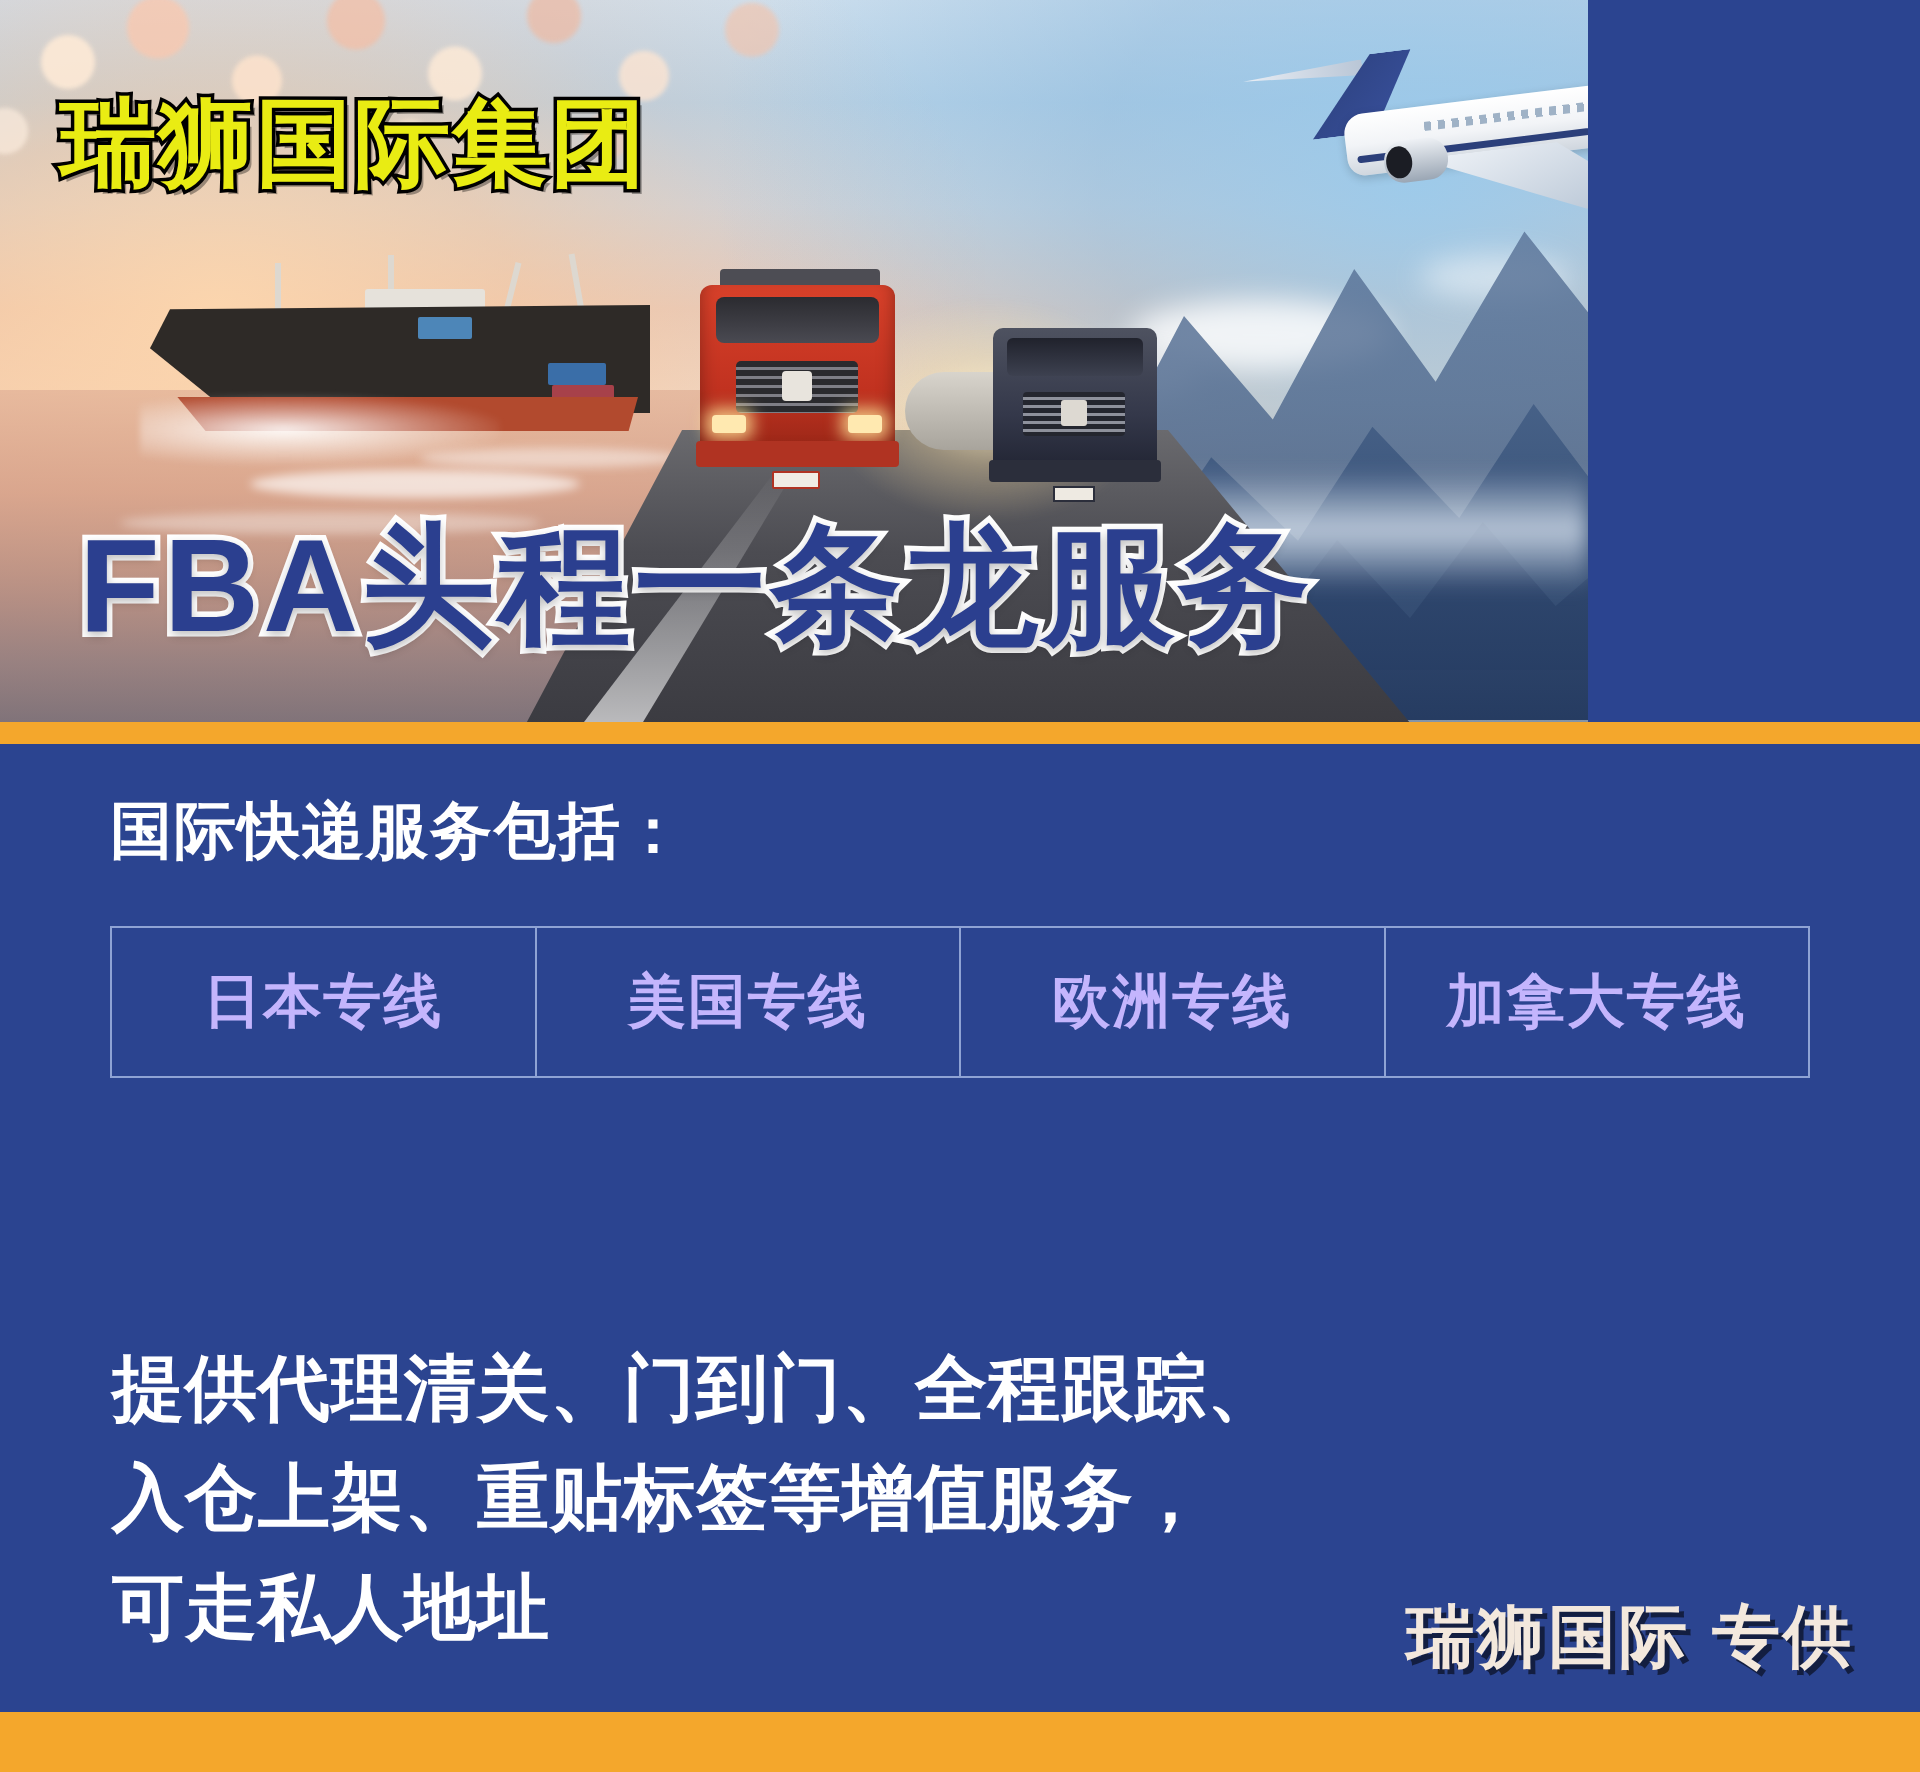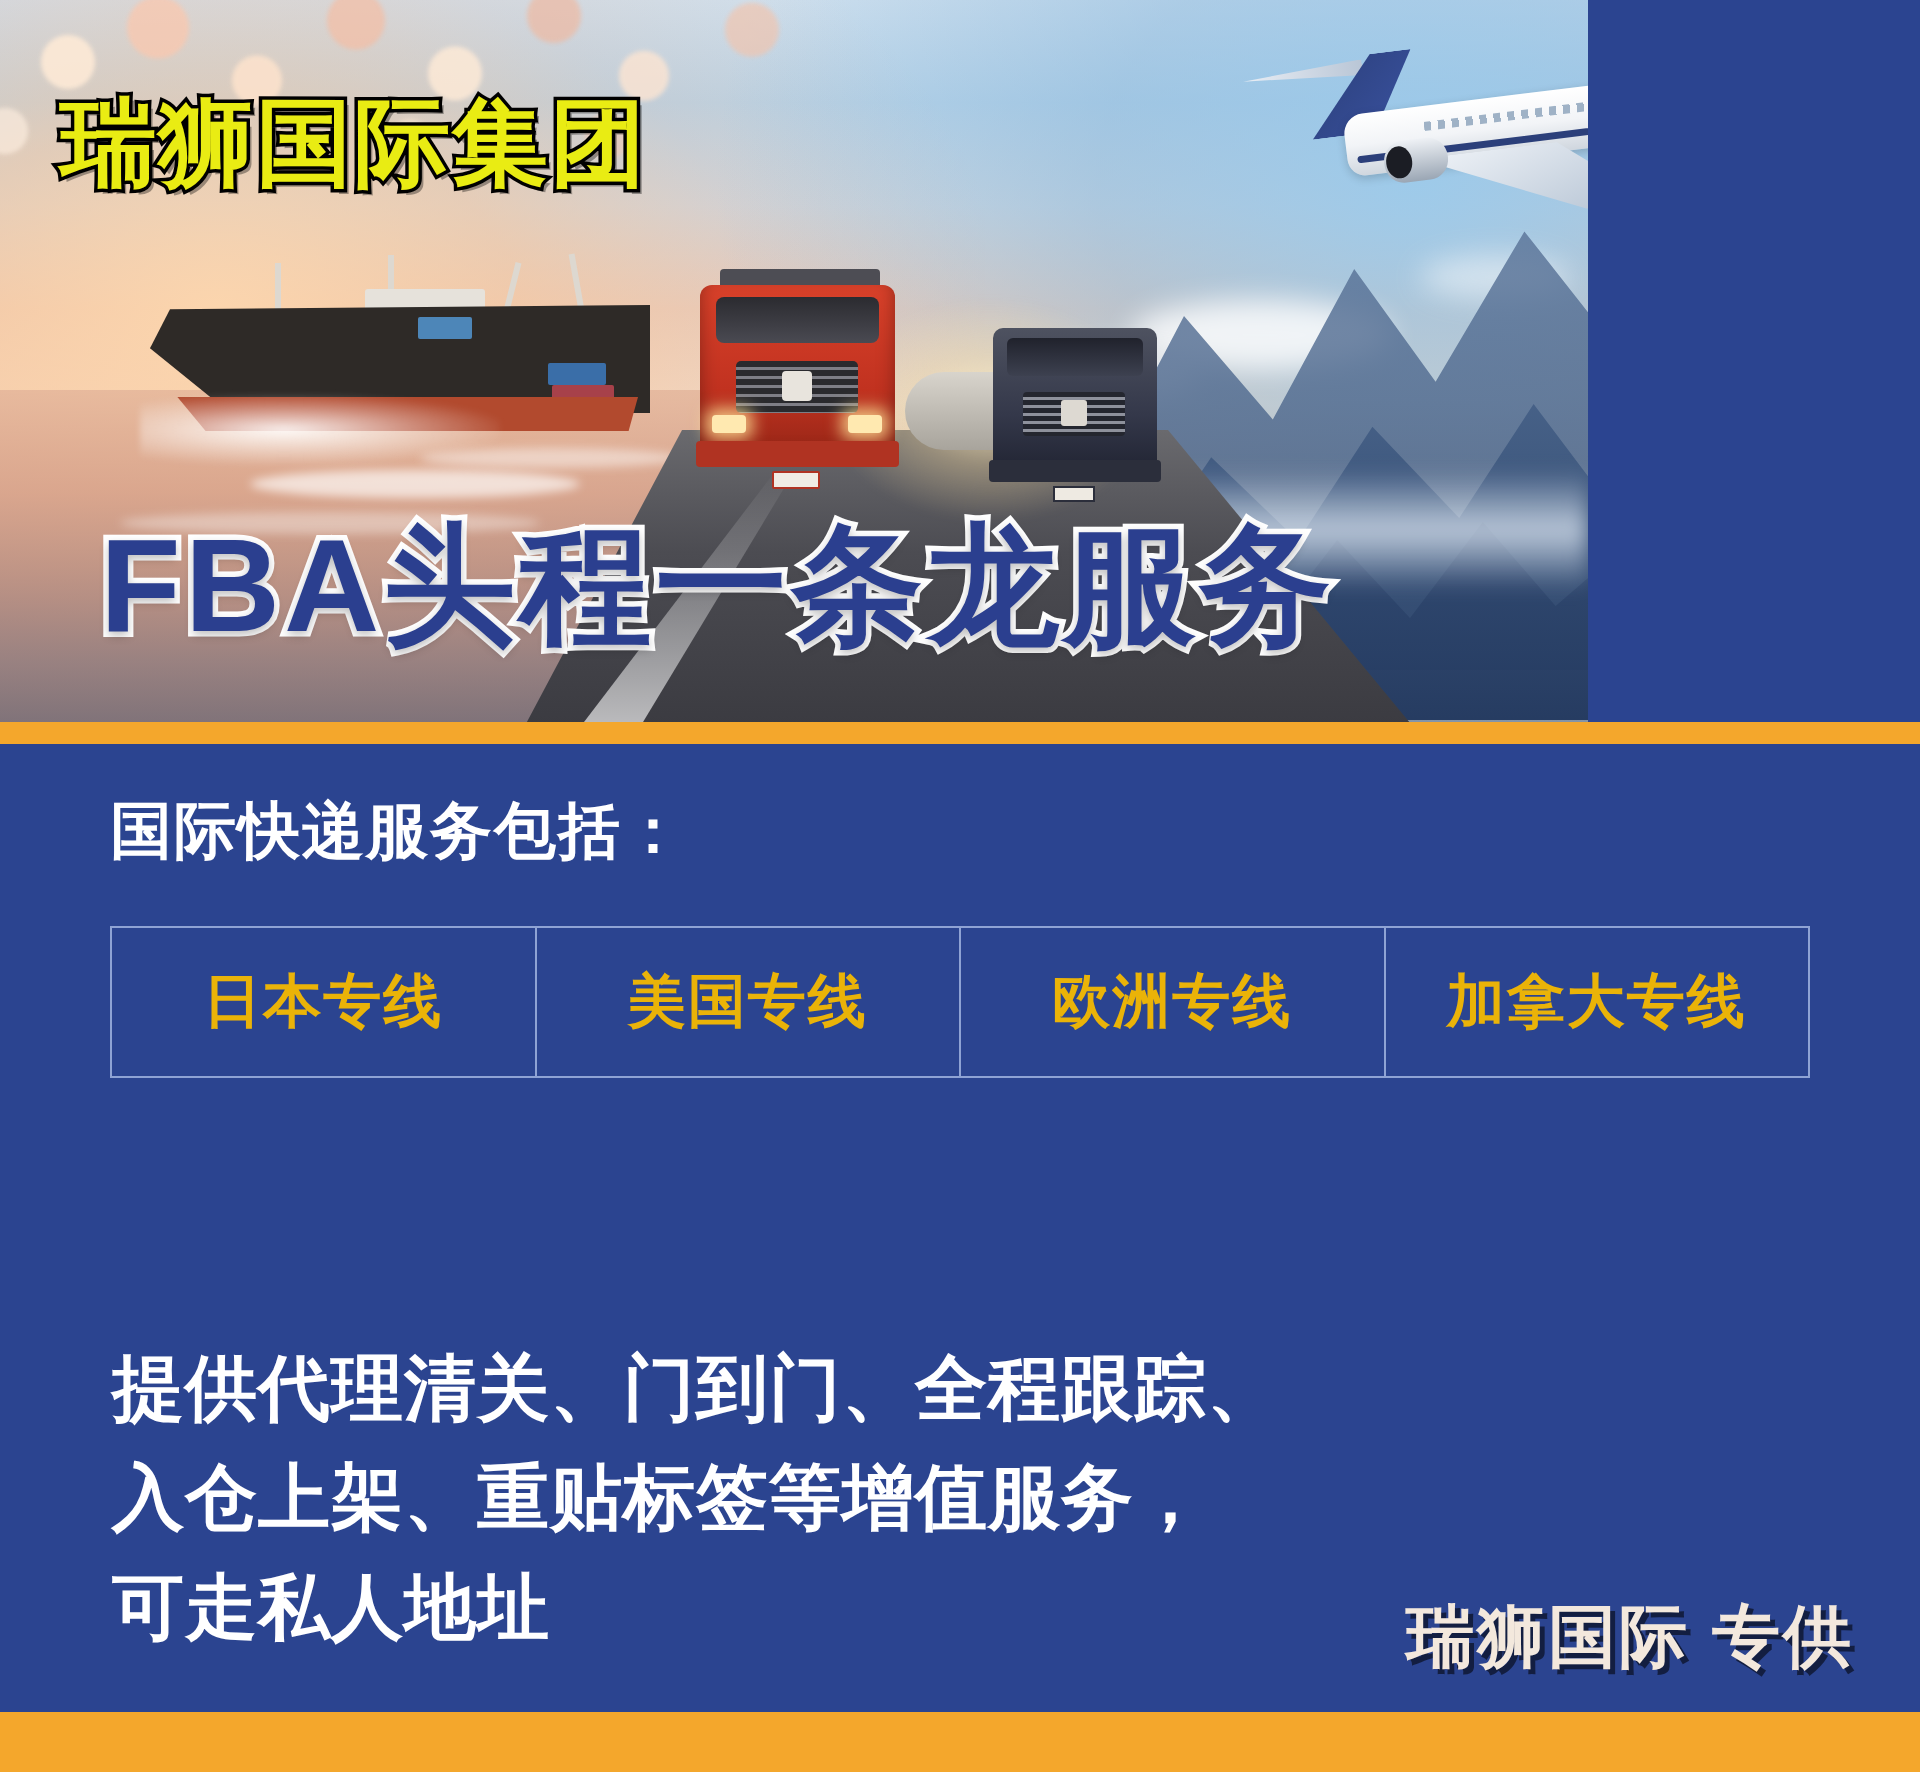--- a/index.html
+++ b/index.html
@@ -306,21 +306,21 @@
     letter-spacing:2px;
     color:#e9ec13;
     -webkit-text-stroke:7px #000000;
     paint-order:stroke fill;
     text-shadow:5px 5px 0 rgba(0,0,0,.35);
     white-space:nowrap;
   }
 
   
   .headline {
-    position:absolute; left:100px; top:520px;
+    position:absolute; left:79px; top:520px;
     font-size:132px; line-height:1;
     font-weight:bold;
     letter-spacing:4px;
     color:#2b3f8f;
     -webkit-text-stroke:11px #ffffff;
     paint-order:stroke fill;
     white-space:nowrap;
     text-shadow:0 4px 10px rgba(0,0,0,.25);
   }
 
@@ -346,21 +346,21 @@
     position:absolute; left:110px; top:182px;
     width:1700px;
     border-collapse:collapse;
     table-layout:fixed;
   }
   .svc-table td {
     border:2px solid #8fa3d4;
     height:150px;
     text-align:center;
     vertical-align:middle;
-    color:#eab308;
+    color:#c4b5fd;
     font-size:58px;
     font-weight:bold;
     letter-spacing:2px;
     white-space:nowrap;
   }
   .svc-table td.latin { font-size:62px; letter-spacing:1px; }
 
   
   .body-copy {
     position:absolute; left:112px; top:590px;

